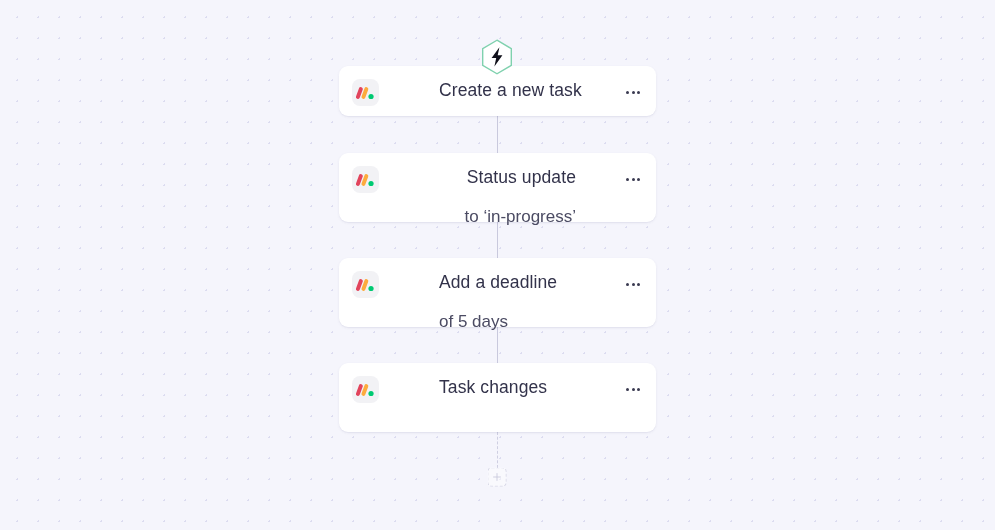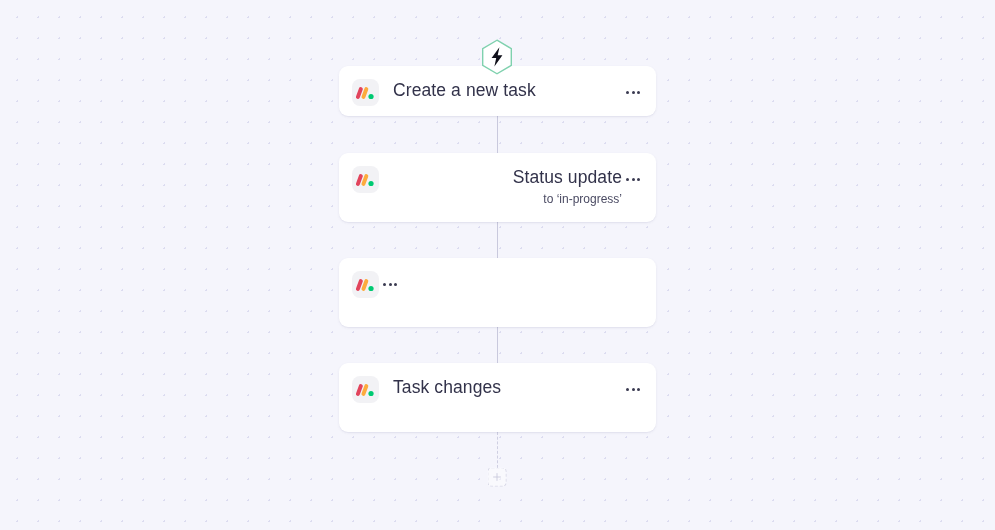--- a/index.html
+++ b/index.html
@@ -61,20 +61,21 @@
     position: absolute;
     left: 339px;
     width: 317px;
     background: #ffffff;
     border-radius: 9px;
     box-shadow: 0 1px 3px rgba(60,60,110,0.07), 0 1px 1px rgba(60,60,110,0.04);
     display: flex;
     align-items: flex-start;
     padding: 12px 12px 12px 13px;
     z-index: 2;
+    gap: 46px;
   }
 
   .card-icon {
     flex: 0 0 auto;
     width: 27px;
     height: 27px;
     border-radius: 8px;
     background: #f2f2f5;
     display: flex;
     align-items: center;
@@ -92,24 +93,24 @@
 
   .card-title {
     font-size: 17.5px;
     line-height: 25px;
     color: #32324a;
     letter-spacing: 0.1px;
     white-space: nowrap;
   }
 
   .card-subtitle {
-    font-size: 12px;
+    font-size: 17px;
     line-height: 16px;
     color: #4b4b63;
-    margin-top: 1px;
+    margin-top: 19px;
     white-space: nowrap;
   }
 
   .card-menu {
     flex: 0 0 auto;
     width: 22px;
     height: 22px;
     display: flex;
     align-items: center;
     justify-content: center;
@@ -200,20 +201,24 @@
   </div>
 
   <div class="card" style="top:258px;height:69px;">
     <div class="card-icon">
       <svg width="19" height="19" viewBox="0 0 22 22" aria-hidden="true">
         <rect x="1.6" y="4.5" width="4.6" height="14.2" rx="2.3" fill="#e2445c" transform="rotate(20 3.9 11.6)"></rect>
         <rect x="8.0" y="4.5" width="4.6" height="14.2" rx="2.3" fill="#fdab3d" transform="rotate(20 10.3 11.6)"></rect>
         <circle cx="17.4" cy="15.6" r="3.0" fill="#00ca72"></circle>
       </svg>
     </div>
+    <div class="card-body">
+      <div class="card-title">Add a deadline</div>
+      <div class="card-subtitle">of 5 days</div>
+    </div>
     <div class="card-menu">
       <i></i>
       <i></i>
       <i></i>
     </div>
   </div>
 
   <div class="card" style="top:363px;height:69px;justify-content:space-between;">
     <div class="card-icon">
       <svg width="19" height="19" viewBox="0 0 22 22" aria-hidden="true">

